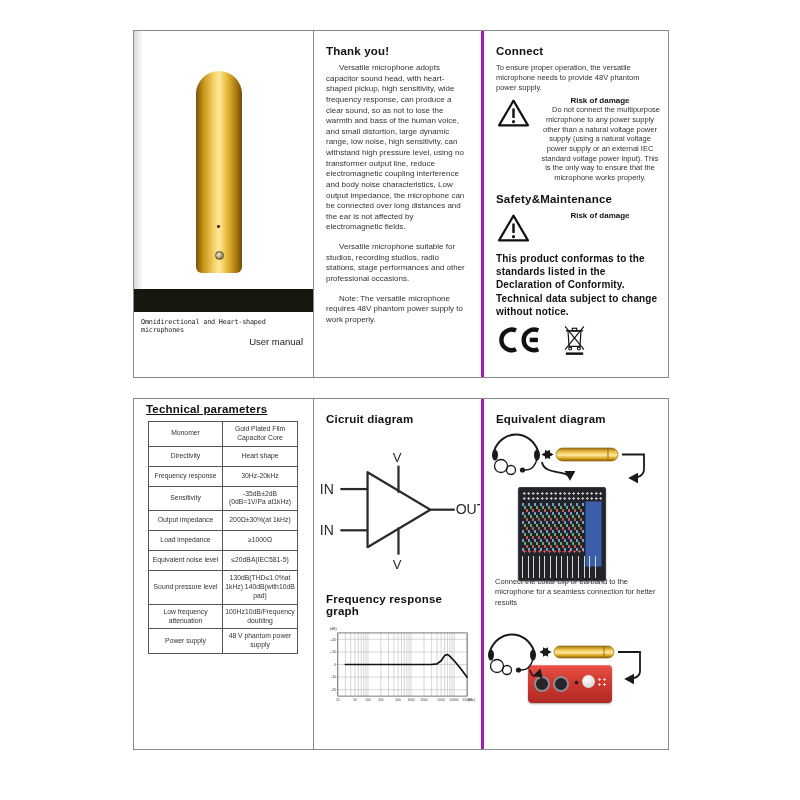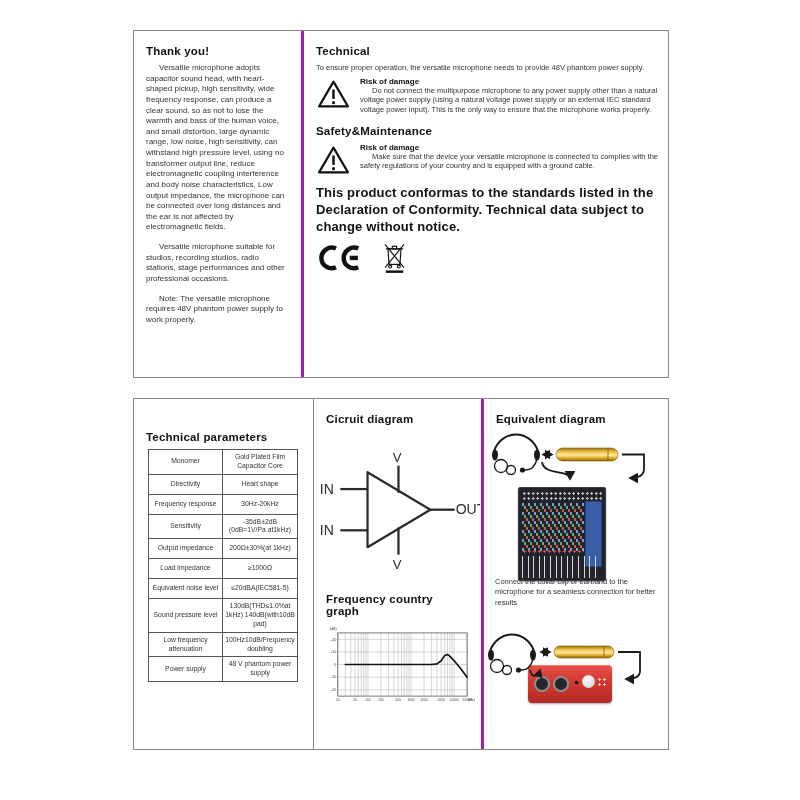--- a/index.html
+++ b/index.html
@@ -23,26 +23,26 @@
   .mic-body{position:absolute;left:62px;top:40px;width:46px;height:202px;border-radius:23px 23px 6px 6px;
     background:linear-gradient(90deg,#7a5206 0%,#c8941a 16%,#f4cf63 38%,#ffe99d 50%,#ecbe3e 66%,#a9770f 88%,#6f4b05 100%);}
   .mic-dot{position:absolute;left:21px;top:154px;width:2.5px;height:2.5px;border-radius:50%;background:#3a2c08;}
   .mic-screw{position:absolute;left:19px;top:180px;width:7px;height:7px;border-radius:50%;background:radial-gradient(circle at 35% 35%,#e8e2d2,#8d motor7a54 70%);background:radial-gradient(circle at 35% 35%,#efe9da,#8d7a54 75%);border:0.5px solid #5d4a22;}
   .black-bar{position:absolute;left:0;top:258px;width:100%;height:23px;background:#17160f;}
   .cover-caption{position:absolute;left:0;top:284px;width:100%;}
   .cap1{font-family:"DejaVu Sans Mono",monospace;font-size:6.8px;letter-spacing:-0.2px;padding:3px 4px 0 7px;color:#222;}
   .cap2{font-size:9.5px;text-align:right;padding:2px 10px 0 0;color:#222;}
 
   
-  .risk{display:flex;gap:10px;margin:1px 8px 6px 13px;align-items:flex-start;}
+  .risk{display:flex;gap:10px;margin:1px 8px 6px 13px;align-items:flex-start;text-align:center;}
   .risk svg{flex:0 0 33px;margin-top:2px;}
   .risk-txt{flex:1;}
   .risk-title{font-size:8px;font-weight:bold;color:#111;margin:0;}
   .risk-body{font-size:7.5px;line-height:1.29;margin:0;text-indent:12px;color:#333;}
-  .conformity{font-size:13px;font-weight:bold;line-height:1.33;margin:9px 8px 4px 12px;letter-spacing:.15px;color:#111;}
+  .conformity{font-size:10px;font-weight:bold;line-height:1.33;margin:9px 8px 4px 12px;letter-spacing:.15px;color:#111;}
   .marks{display:flex;align-items:center;gap:14px;margin:3px 0 0 14px;}
 
   
   .spec-table{margin:6px 0 0 14px;width:150px;border:1px solid #555;box-sizing:border-box;}
   .trow{display:flex;border-bottom:1px solid #555;}
   .trow:last-child{border-bottom:none;}
   .tcell{display:flex;align-items:center;justify-content:center;text-align:center;font-size:6.8px;line-height:1.3;padding:3px 2px;min-height:19px;box-sizing:border-box;color:#333;}
   .tlabel{width:50%;border-right:1px solid #555;}
   .tvalue{width:50%;}
 
@@ -76,32 +76,45 @@
   .big-knob{position:absolute;right:17px;top:10px;width:13px;height:13px;border-radius:50%;background:radial-gradient(circle at 38% 34%,#ffffff,#c9c9c9);}
   .if-dots{position:absolute;right:4px;top:12px;width:11px;height:10px;background-image:radial-gradient(circle,#f2d0cd 1px,rgba(0,0,0,0) 1.3px);background-size:5px 5px;}
 </style>
 </head>
 <body>
 
 <div class="page">
 
   <section class="panel panel-top">
 
+    <div class="col c1">
+      <div class="cover-photo">
+        <div class="mic-body">
+          <div class="mic-dot"></div>
+          <div class="mic-screw"></div>
+        </div>
+      </div>
+      <div class="black-bar"></div>
+      <div class="cover-caption">
+        <div class="cap1">Omnidirectional and Heart-shaped microphones</div>
+        <div class="cap2">User manual</div>
+      </div>
+    </div>
 
     <div class="col c2">
       <h2 class="h">Thank you!</h2>
       <div id="thankyou-paras">
           <p class="body-text">Versatile microphone adopts capacitor sound head, with heart-shaped pickup, high sensitivity, wide frequency response, can produce a clear sound, so as not to lose the warmth and bass of the human voice, and small distortion, large dynamic range, low noise, high sensitivity, can withstand high pressure level, using no transformer output line, reduce electromagnetic coupling interference and body noise characteristics, Low output impedance, the microphone can be connected over long distances and the ear is not affected by electromagnetic fields.</p>
           <p class="body-text">Versatile microphone suitable for studios, recording studios, radio stations, stage performances and other professional occasions.</p>
           <p class="body-text">Note: The versatile microphone requires 48V phantom power supply to work properly.</p>
         </div>
     </div>
 
     <div class="col c3">
-      <h2 class="h">Technical</h2>
+      <h2 class="h">Connect</h2>
       <p class="small-text">To ensure proper operation, the versatile microphone needs to provide 48V phantom power supply.</p>
 
       <div class="risk">
         <svg width="33" height="30" viewBox="0 0 40 36">
           <path d="M20,3 L37.5,33 L2.5,33 Z" fill="none" stroke="#111" stroke-width="2.6" stroke-linejoin="round"></path>
           <line x1="20" y1="12.5" x2="20" y2="24" stroke="#111" stroke-width="3"></line>
           <circle cx="20" cy="28.5" r="1.9" fill="#111"></circle>
         </svg>
         <div class="risk-txt">
           <p class="risk-title">Risk of damage</p>
@@ -112,21 +125,20 @@
       <h2 class="h" style="margin-top:10px;">Safety&amp;Maintenance</h2>
 
       <div class="risk">
         <svg width="33" height="30" viewBox="0 0 40 36">
           <path d="M20,3 L37.5,33 L2.5,33 Z" fill="none" stroke="#111" stroke-width="2.6" stroke-linejoin="round"></path>
           <line x1="20" y1="12.5" x2="20" y2="24" stroke="#111" stroke-width="3"></line>
           <circle cx="20" cy="28.5" r="1.9" fill="#111"></circle>
         </svg>
         <div class="risk-txt">
           <p class="risk-title">Risk of damage</p>
-          <p class="risk-body">Make sure that the device your versatile microphone is connected to complies with the safety regulations of your country and is equipped with a ground cable.</p>
         </div>
       </div>
 
       <p class="conformity">This product conformas to the standards listed in the Declaration of Conformity. Technical data subject to change without notice.</p>
 
       <div class="marks">
         <svg width="48" height="31" viewBox="0 0 56 34">
           <path d="M21,6.6 A12,12 0 1 0 21,28.4" fill="none" stroke="#111" stroke-width="5.2"></path>
           <path d="M47,6.6 A12,12 0 1 0 47,28.4" fill="none" stroke="#111" stroke-width="5.2"></path>
           <line x1="37" y1="17.5" x2="46.5" y2="17.5" stroke="#111" stroke-width="5.2"></line>
@@ -143,21 +155,21 @@
             <line x1="8" y1="43.5" x2="32" y2="43.5" stroke-width="3.4"></line>
           </g>
         </svg>
       </div>
     </div>
   </section>
 
   <section class="panel panel-bottom">
 
     <div class="col c1">
-      <h2 class="h" style="margin-top:32px;">Technical parameters</h2>
+      <h2 class="h" style="margin-top:4px;text-decoration:underline;">Technical parameters</h2>
       <div class="spec-table" id="spec-table">
           <div class="trow">
             <div class="tcell tlabel">Monomer</div>
             <div class="tcell tvalue">Gold Plated Film Capacitor Core</div>
           </div>
           <div class="trow">
             <div class="tcell tlabel">Directivity</div>
             <div class="tcell tvalue">Heart shape</div>
           </div>
           <div class="trow">
@@ -209,21 +221,21 @@
         </g>
         <g fill="#2a2a2a" font-family="Liberation Sans, sans-serif">
           <text x="4" y="63" font-size="15">IN</text>
           <text x="4" y="107" font-size="15">IN</text>
           <text x="149" y="85" font-size="15">OUT</text>
           <text x="82" y="29" font-size="14">V</text>
           <text x="82" y="143" font-size="14">V</text>
         </g>
       </svg>
 
-      <h2 class="h freq-title">Frequency country graph</h2>
+      <h2 class="h freq-title">Frequency response graph</h2>
       <svg class="freq-chart" id="freq-chart" width="154" height="85" viewBox="0 0 156 86">
           <line x1="16" y1="10" x2="16" y2="74" stroke="#9a9a9a" stroke-width="0.4"></line>
           <line x1="23.689318312098077" y1="10" x2="23.689318312098077" y2="74" stroke="#9a9a9a" stroke-width="0.4"></line>
           <line x1="29.144976477327184" y1="10" x2="29.144976477327184" y2="74" stroke="#9a9a9a" stroke-width="0.4"></line>
           <line x1="33.376713712012304" y1="10" x2="33.376713712012304" y2="74" stroke="#9a9a9a" stroke-width="0.4"></line>
           <line x1="36.83429478942526" y1="10" x2="36.83429478942526" y2="74" stroke="#9a9a9a" stroke-width="0.4"></line>
           <line x1="39.757637936628704" y1="10" x2="39.757637936628704" y2="74" stroke="#9a9a9a" stroke-width="0.4"></line>
           <line x1="42.28995295465435" y1="10" x2="42.28995295465435" y2="74" stroke="#9a9a9a" stroke-width="0.4"></line>
           <line x1="44.52361310152334" y1="10" x2="44.52361310152334" y2="74" stroke="#9a9a9a" stroke-width="0.4"></line>
           <line x1="46.52169018933948" y1="10" x2="46.52169018933948" y2="74" stroke="#9a9a9a" stroke-width="0.4"></line>

